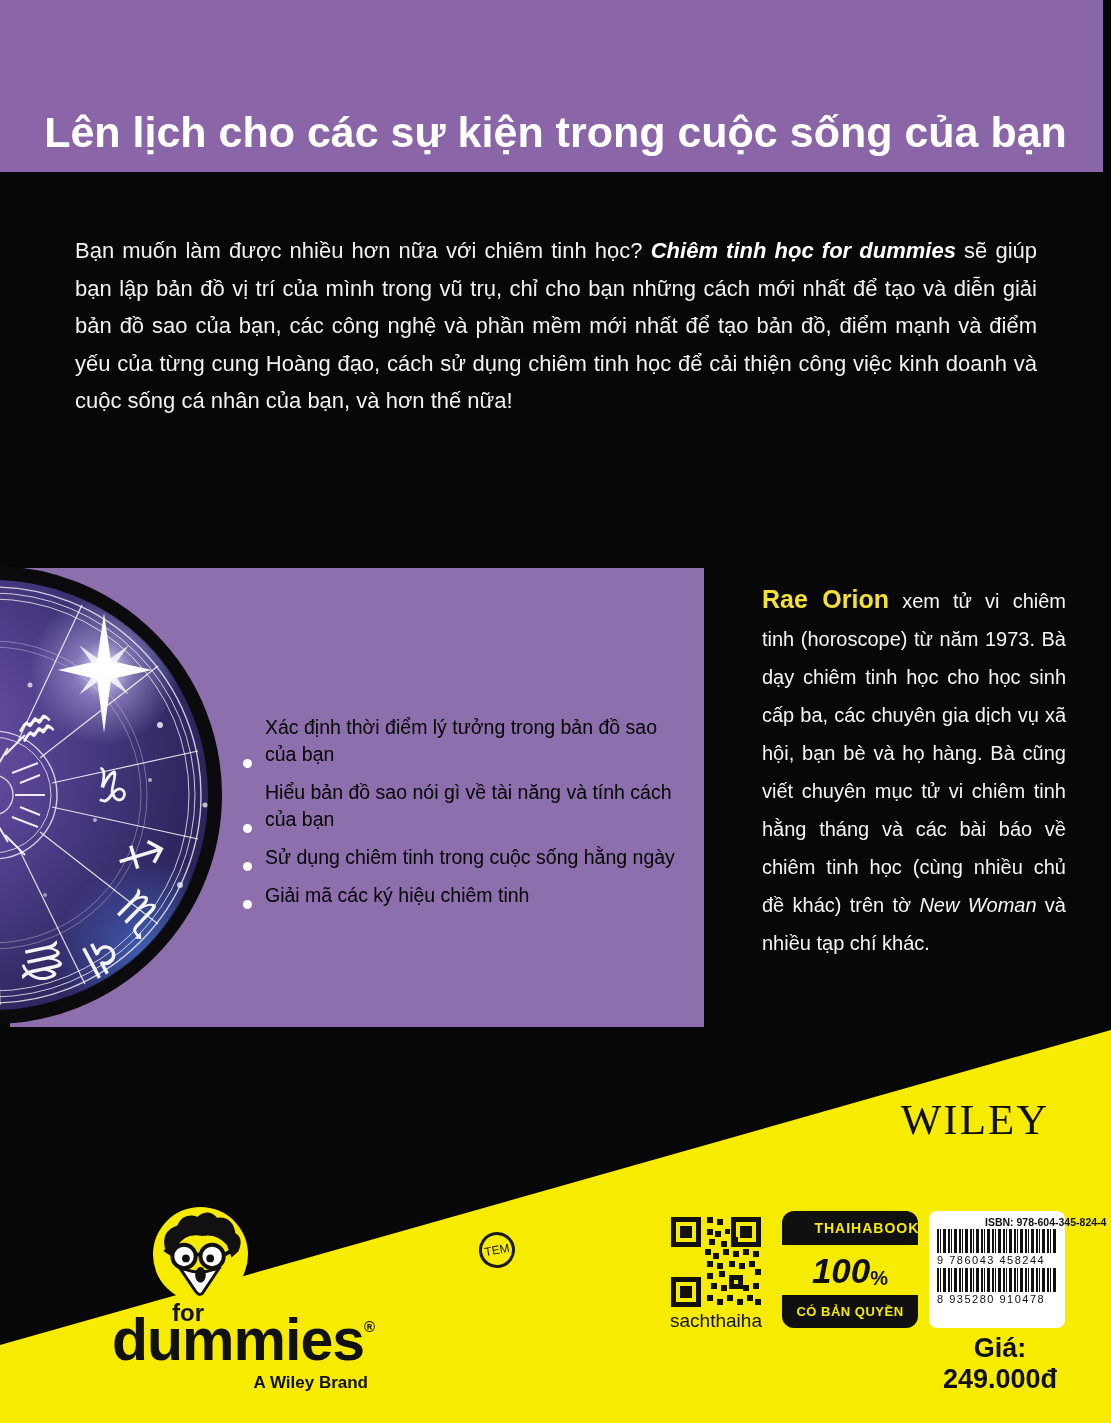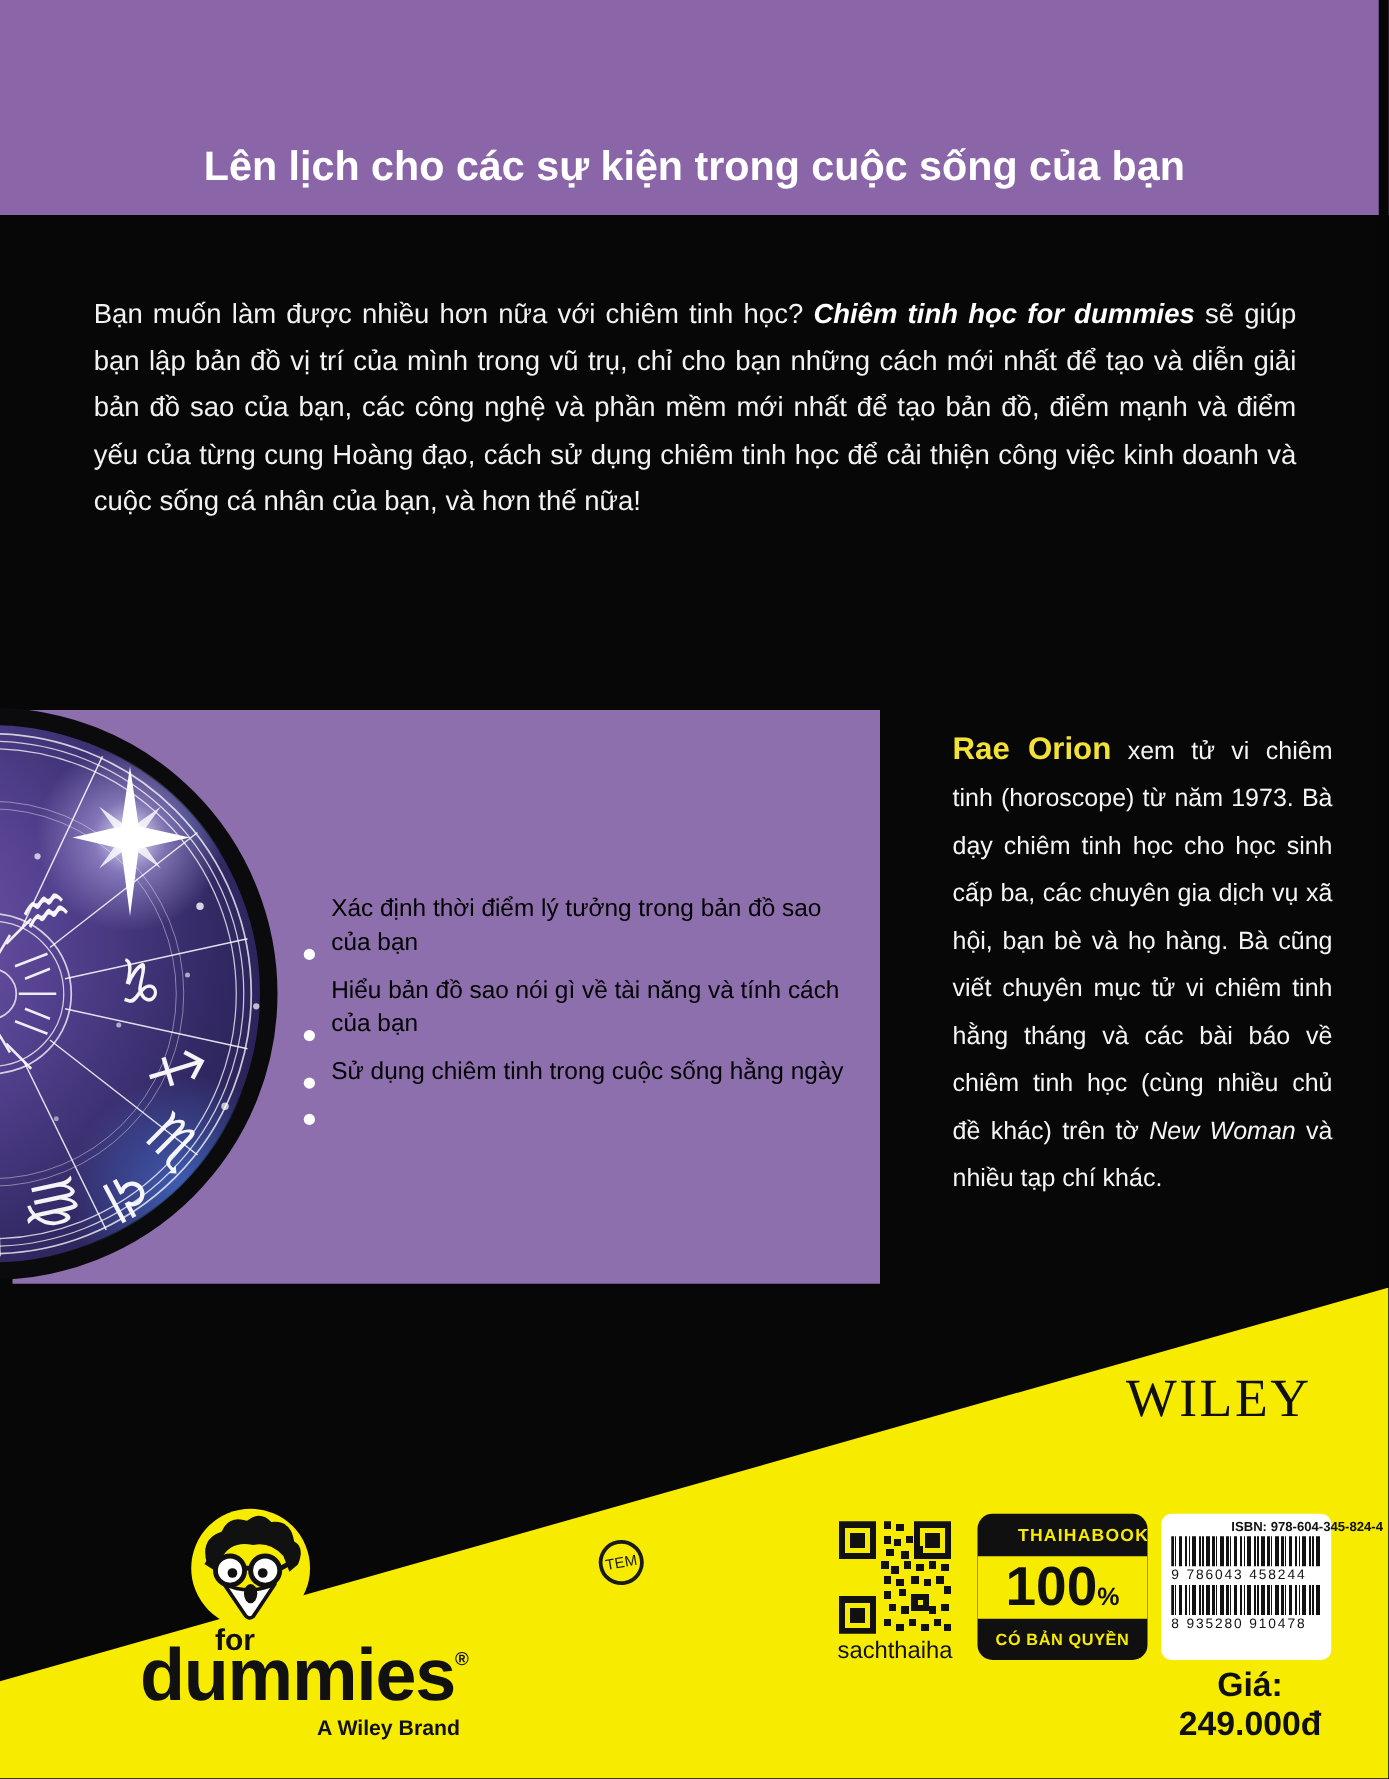--- a/index.html
+++ b/index.html
@@ -3,21 +3,21 @@
 <meta charset="utf-8">
 <style>
   html,body{margin:0;padding:0;background:#060606;}
   .cover{position:relative;width:1111px;height:1423px;background:#070707;overflow:hidden;
          font-family:"Liberation Sans",sans-serif;}
 
   
   .banner{position:absolute;top:0;left:0;width:1111px;height:172px;background:#8A66A9;
           display:flex;flex-direction:column;justify-content:flex-end;align-items:center;
           padding-bottom:16px;box-sizing:border-box;}
-  .banner div{color:#ffffff;font-weight:bold;font-size:33px;line-height:47px;text-align:center;}
+  .banner div{color:#ffffff;font-weight:bold;font-size:43px;line-height:47px;text-align:center;}
 
   .edge-right{position:absolute;right:0;top:0;width:8px;height:1030px;background:#060606;}
 
   
   .intro{position:absolute;left:75px;top:210px;width:962px;color:#f2f2f2;font-size:22px;
          line-height:37.5px;text-align:justify;}
   .intro .hl{font-weight:bold;font-style:italic;color:#ffffff;}
 
   
   .panel{position:absolute;left:10px;top:568px;width:694px;height:459px;background:#8E6FAE;}
@@ -58,21 +58,21 @@
   .qr{position:absolute;left:671px;top:1217px;width:90px;height:90px;}
   .qr-caption{position:absolute;left:656px;top:1310px;width:120px;text-align:center;
               font-size:19px;color:#111;}
 
   .badge{position:absolute;left:782px;top:1211px;width:136px;height:117px;background:#101010;
          border-radius:12px;display:flex;flex-direction:column;overflow:hidden;}
   .badge-top{height:34px;display:flex;align-items:center;justify-content:center;color:#F7EB00;
              font-size:14px;font-weight:bold;letter-spacing:1px;padding-left:44px;}
   .badge-mid{height:50px;background:#F7EB00;color:#101010;display:flex;align-items:center;
              justify-content:center;font-weight:800;}
-  .badge-mid .num{font-size:44px;line-height:1;}
+  .badge-mid .num{font-size:35px;line-height:1;font-style:italic;}
   .badge-mid .pct{font-size:20px;align-self:flex-end;margin-bottom:5px;}
   .badge-bottom{height:33px;display:flex;align-items:center;justify-content:center;color:#F7EB00;
                 font-size:13px;font-weight:bold;letter-spacing:0.5px;}
 
   .bcbox{position:absolute;left:929px;top:1211px;width:136px;height:117px;background:#ffffff;
          border-radius:8px;padding:5px 8px;box-sizing:border-box;display:flex;flex-direction:column;}
   .isbn{font-size:10.5px;font-weight:600;color:#111;text-align:center;white-space:nowrap;margin-left:48px;}
   .bars{height:24px;margin:1px 0;
         background:repeating-linear-gradient(90deg,#111 0 2px,#fff 2px 3px,#111 3px 4px,#fff 4px 6px,#111 6px 9px,#fff 9px 11px);}
   .digits{font-size:11px;color:#111;text-align:left;letter-spacing:1.5px;line-height:13px;}
@@ -101,20 +101,21 @@
       <div class="bullet">
           <span class="dot"></span>
           <span>Hiểu bản đồ sao nói gì về tài năng và tính cách của bạn</span>
         </div>
       <div class="bullet">
           <span class="dot"></span>
           <span>Sử dụng chiêm tinh trong cuộc sống hằng ngày</span>
         </div>
       <div class="bullet">
           <span class="dot"></span>
+          <span>Giải mã các ký hiệu chiêm tinh</span>
         </div>
     </div>
   </div>
 
   <svg class="wheel" viewBox="0 0 250 470" xmlns="http://www.w3.org/2000/svg">
     <defs>
       <radialGradient id="cosmic" cx="30%" cy="40%" r="85%">
         <stop offset="0%" stop-color="#7a5fb0"></stop>
         <stop offset="38%" stop-color="#53408e"></stop>
         <stop offset="70%" stop-color="#332a66"></stop>

